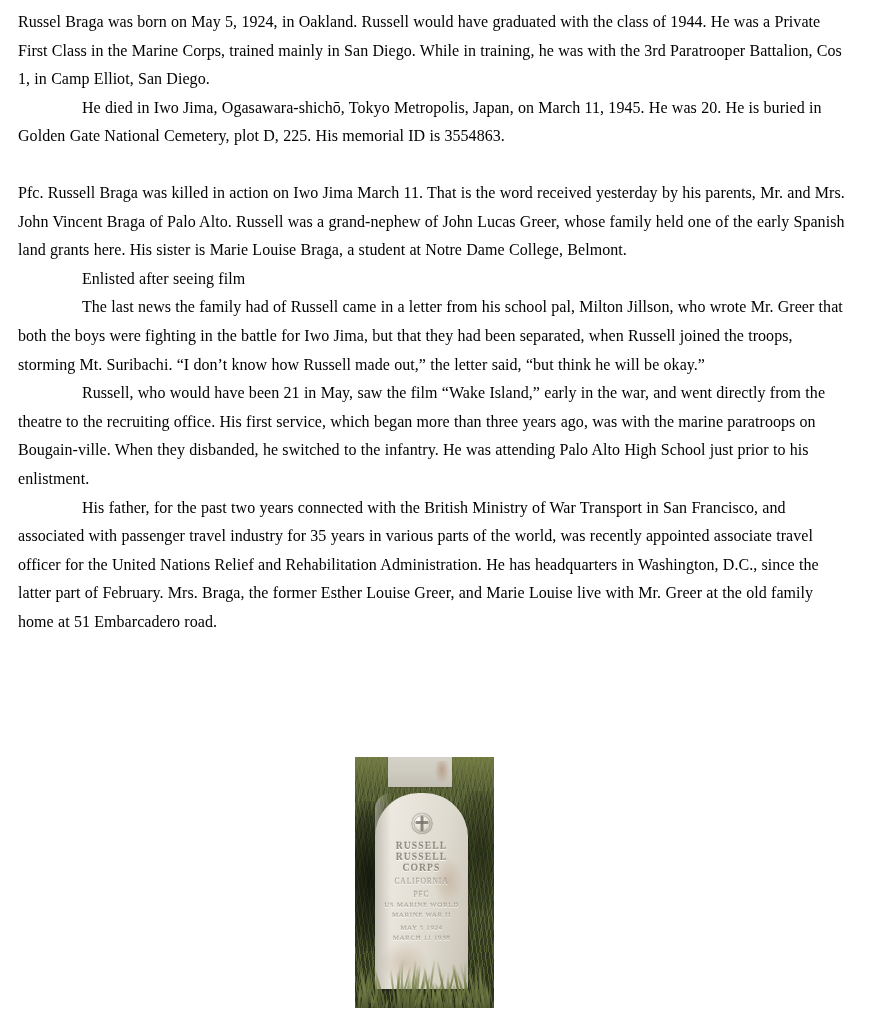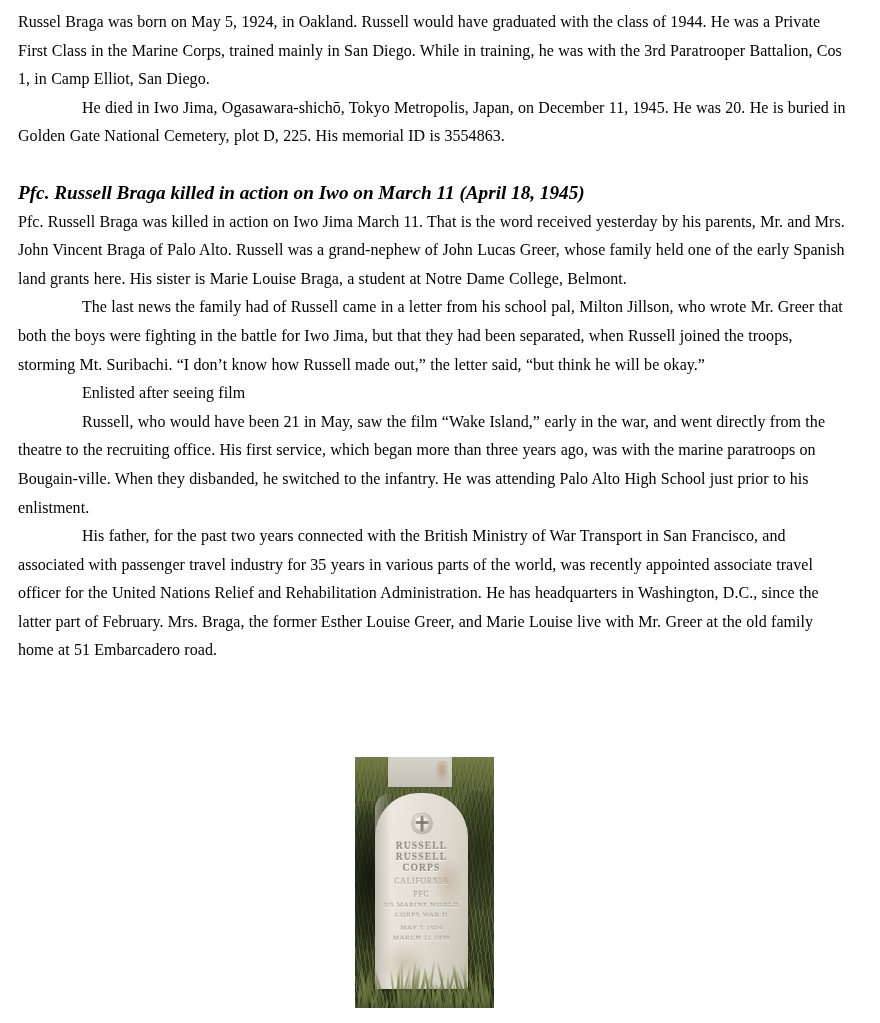--- a/index.html
+++ b/index.html
@@ -250,31 +250,30 @@
 </style>
 </head>
 <body>
 
 <div class="page">
 
   <div class="doc">
 
     <p class="body-para noindent">Russel Braga was born on May 5, 1924, in Oakland. Russell would have graduated with the class of 1944. He was a Private First Class in the Marine Corps, trained mainly in San Diego. While in training, he was with the 3rd Paratrooper Battalion, Cos 1, in Camp Elliot, San Diego.</p>
 
-    <p class="body-para indent">He died in Iwo Jima, Ogasawara-shichō, Tokyo Metropolis, Japan, on December 11, 1945. He was 20. He is buried in Golden Gate National Cemetery, plot D, 225. His memorial ID is 3554863.</p>
+    <p class="body-para indent">He died in Iwo Jima, Ogasawara-shichō, Tokyo Metropolis, Japan, on March 11, 1945. He was 20. He is buried in Golden Gate National Cemetery, plot D, 225. His memorial ID is 3554863.</p>
 
     <div class="gap-sm"></div>
 
-    <p class="headline">Pfc. Russell Braga killed in action on Iwo on March 11 (April 18, 1945)</p>
 
     <p class="body-para noindent">Pfc. Russell Braga was killed in action on Iwo Jima March 11. That is the word received yesterday by his parents, Mr. and Mrs. John Vincent Braga of Palo Alto. Russell was a grand-nephew of John Lucas Greer, whose family held one of the early Spanish land grants here. His sister is Marie Louise Braga, a student at Notre Dame College, Belmont.</p>
 
+    <p class="body-para indent">Enlisted after seeing film</p>
+
     <p class="body-para indent">The last news the family had of Russell came in a letter from his school pal, Milton Jillson, who wrote Mr. Greer that both the boys were fighting in the battle for Iwo Jima, but that they had been separated, when Russell joined the troops, storming Mt. Suribachi. “I don’t know how Russell made out,” the letter said, “but think he will be okay.”</p>
-
-    <p class="body-para indent">Enlisted after seeing film</p>
 
     <p class="body-para indent">Russell, who would have been 21 in May, saw the film “Wake Island,” early in the war, and went directly from the theatre to the recruiting office. His first service, which began more than three years ago, was with the marine paratroops on Bougain-ville. When they disbanded, he switched to the infantry. He was attending Palo Alto High School just prior to his enlistment.</p>
 
     <p class="body-para indent">His father, for the past two years connected with the British Ministry of War Transport in San Francisco, and associated with passenger travel industry for 35 years in various parts of the world, was recently appointed associate travel officer for the United Nations Relief and Rehabilitation Administration. He has headquarters in Washington, D.C., since the latter part of February. Mrs. Braga, the former Esther Louise Greer, and Marie Louise live with Mr. Greer at the old family home at 51 Embarcadero road.</p>
 
   </div>
 
   <div class="photo-wrap">
     <div class="photo">
 
@@ -302,21 +301,21 @@
 
         <div class="inscription">
           <div class="insc-name">RUSSELL</div>
           <div class="insc-name">RUSSELL</div>
           <div class="insc-name">CORPS</div>
           <div class="insc-pad"></div>
           <div class="insc-sub">CALIFORNIA</div>
           <div class="insc-pad"></div>
           <div class="insc-sub">PFC</div>
           <div class="insc-small">US MARINE WORLD</div>
-          <div class="insc-small">CORPS WAR II</div>
+          <div class="insc-small">MARINE WAR II</div>
           <div class="insc-pad"></div>
           <div class="insc-small">MAY 5 1924</div>
           <div class="insc-small">MARCH 11 1938</div>
         </div>
       </div>
 
       <div class="blades">
           <div class="blade" style="left: 116.078px; height: 32.7998px; transform: rotate(-13.0458deg); opacity: 0.92;"></div>
           <div class="blade" style="left: 90.6127px; height: 12.2333px; transform: rotate(-13.0694deg); opacity: 0.88;"></div>
           <div class="blade" style="left: 62.1916px; height: 43.9848px; transform: rotate(9.82956deg); opacity: 1;"></div>

